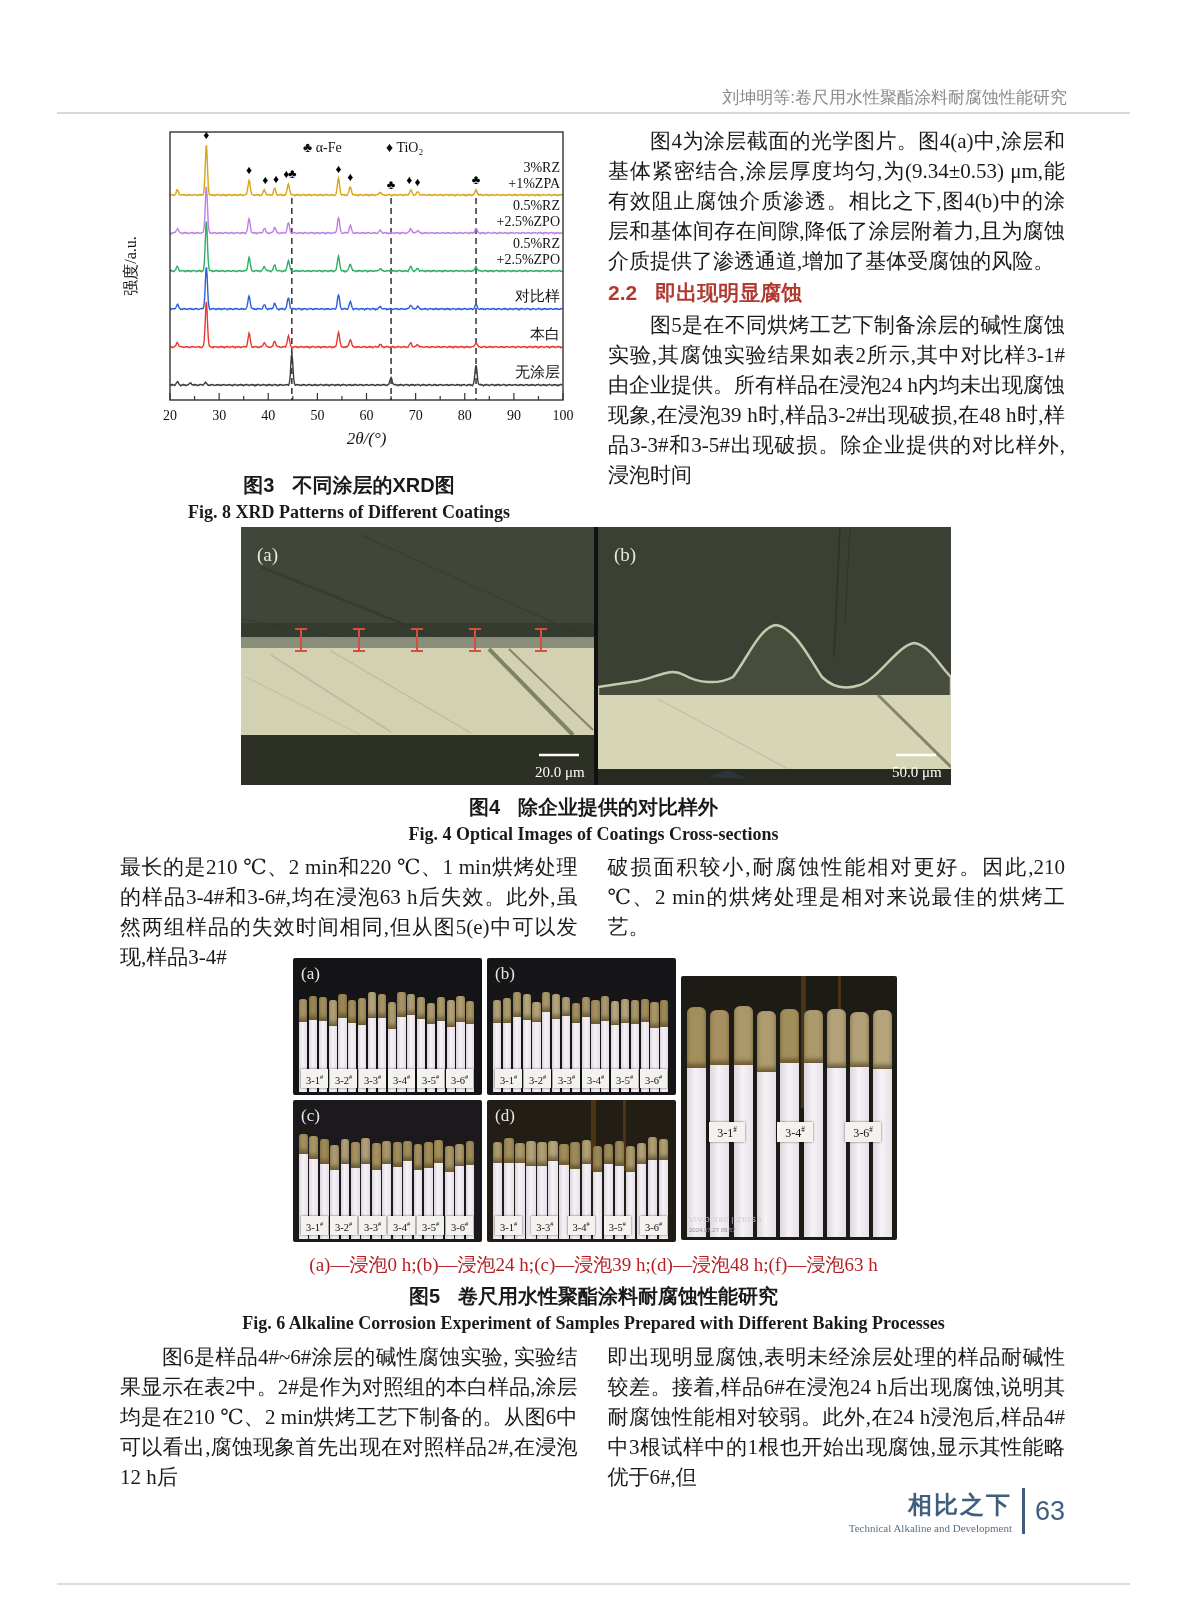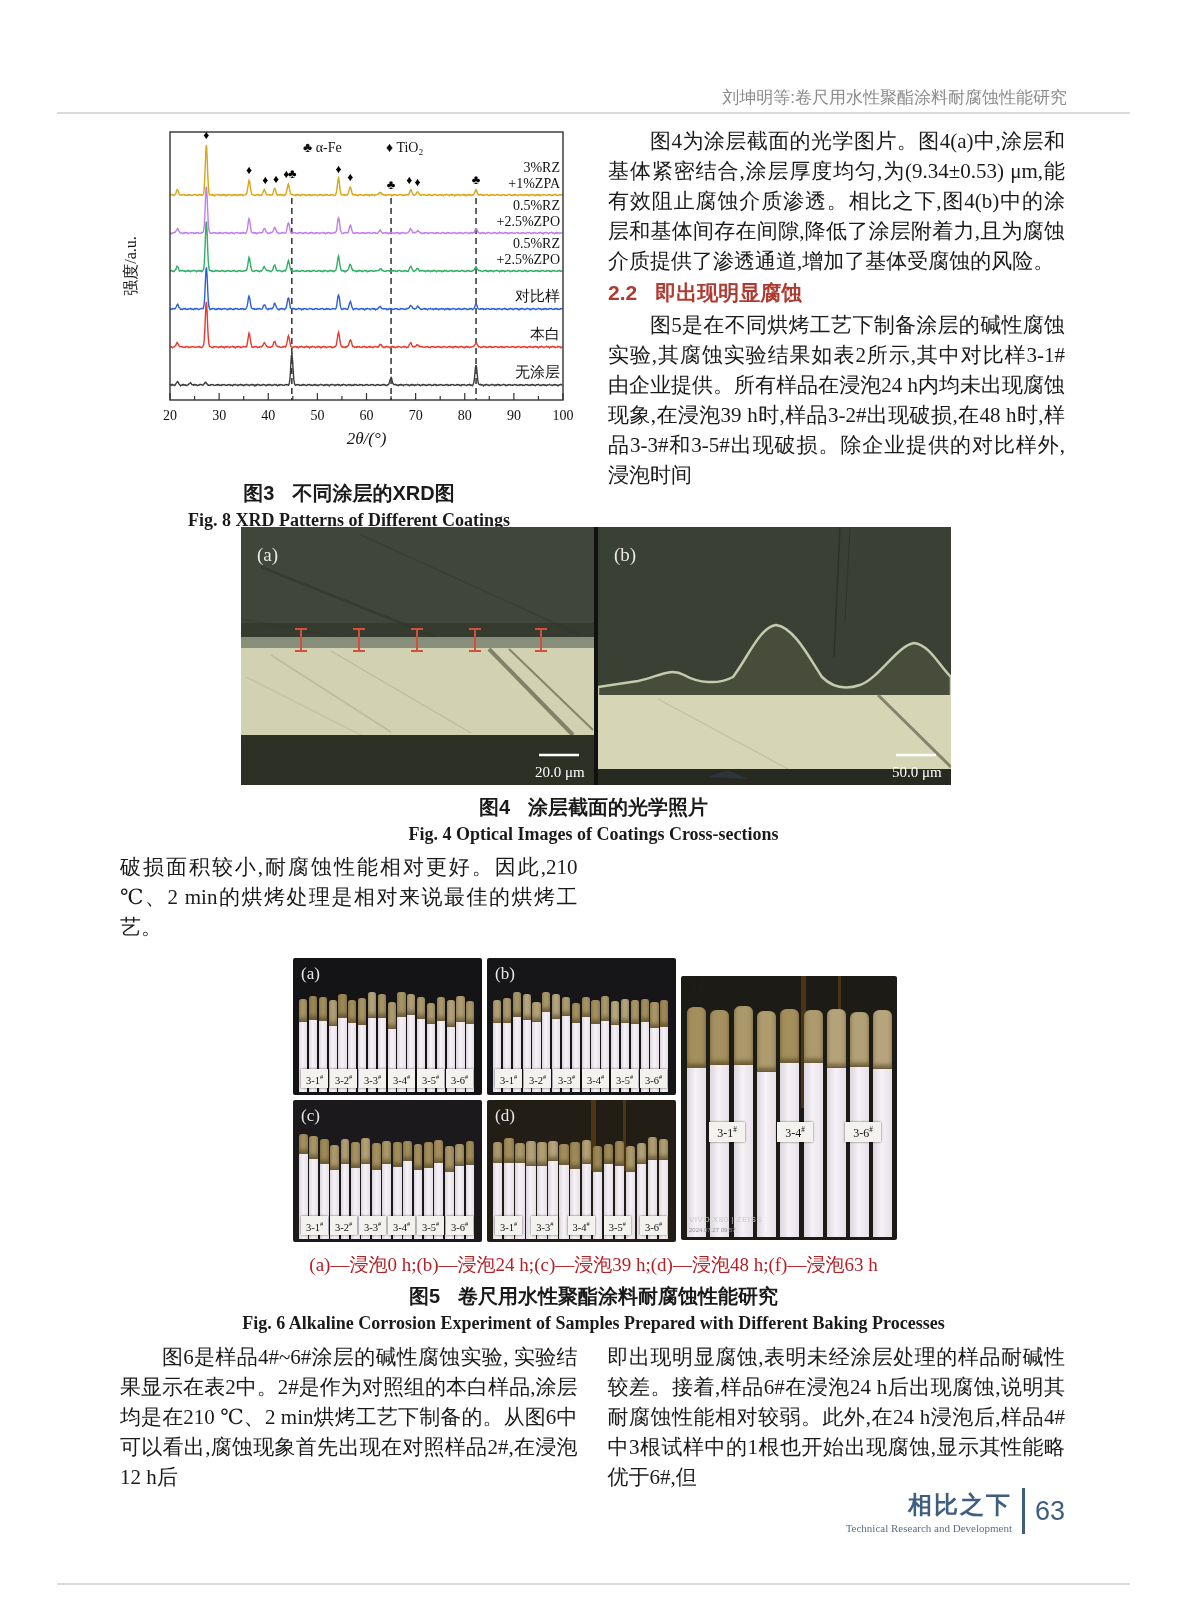--- a/index.html
+++ b/index.html
@@ -130,21 +130,21 @@
           <text x="440" y="46" text-anchor="end" font-size="14" font-family="Liberation Serif,serif" fill="#111">3%RZ</text>
           <text x="440" y="62" text-anchor="end" font-size="14" font-family="Liberation Serif,serif" fill="#111">+1%ZPA</text>
           <text x="440" y="84" text-anchor="end" font-size="14" font-family="Liberation Serif,serif" fill="#111">0.5%RZ</text>
           <text x="440" y="100" text-anchor="end" font-size="14" font-family="Liberation Serif,serif" fill="#111">+2.5%ZPO</text>
           <text x="440" y="122" text-anchor="end" font-size="14" font-family="Liberation Serif,serif" fill="#111">0.5%RZ</text>
           <text x="440" y="138" text-anchor="end" font-size="14" font-family="Liberation Serif,serif" fill="#111">+2.5%ZPO</text>
           <text x="440" y="175" text-anchor="end" font-size="15" font-family="Liberation Serif,serif" fill="#111">对比样</text>
           <text x="440" y="213" text-anchor="end" font-size="15" font-family="Liberation Serif,serif" fill="#111">本白</text>
           <text x="440" y="251" text-anchor="end" font-size="15" font-family="Liberation Serif,serif" fill="#111">无涂层</text>
         </svg>
-      <div class="cap-cn" style="margin-top:16px;">
+      <div class="cap-cn" style="margin-top:8px;">
         <span>图3</span><span class="sp"></span><span>不同涂层的XRD图</span>
       </div>
       <div class="cap-en">Fig. 8    XRD Patterns of Different Coatings</div>
     </div>
     <div>
       <div class="body-t ind">图4为涂层截面的光学图片。图4(a)中,涂层和基体紧密结合,涂层厚度均匀,为(9.34±0.53) μm,能有效阻止腐蚀介质渗透。相比之下,图4(b)中的涂层和基体间存在间隙,降低了涂层附着力,且为腐蚀介质提供了渗透通道,增加了基体受腐蚀的风险。</div>
       <div class="sec-h">
         <span class="num">2.2</span><span>即出现明显腐蚀</span>
       </div>
       <div class="body-t ind">图5是在不同烘烤工艺下制备涂层的碱性腐蚀实验,其腐蚀实验结果如表2所示,其中对比样3-1#由企业提供。所有样品在浸泡24 h内均未出现腐蚀现象,在浸泡39 h时,样品3-2#出现破损,在48 h时,样品3-3#和3-5#出现破损。除企业提供的对比样外,浸泡时间</div>
@@ -197,26 +197,27 @@
       <line x1="280" y1="168" x2="353" y2="240" stroke="#70705a" stroke-width="3" opacity="0.8"></line>
       <rect x="0" y="242" width="353" height="16" fill="#262a20"></rect>
       <path d="M110,250 L130,243 L150,252 Z" fill="#2f3a44" opacity="0.7"></path>
       <text x="16" y="34" font-size="19" fill="#e9e9e1">(b)</text>
       <line x1="298" y1="228" x2="338" y2="228" stroke="#ffffff" stroke-width="2.5"></line>
       <text x="294" y="250" font-size="15" fill="#ffffff">50.0 μm</text>
     </svg>
   </div>
   <div class="fig4caps">
     <div class="cap-cn">
-      <span>图4</span><span class="sp"></span><span>涂层截面的光学照片</span>
+      <span>图4</span><span class="sp"></span><span>除企业提供的对比样外</span>
     </div>
     <div class="cap-en">Fig. 4    Optical Images of Coatings Cross-sections</div>
   </div>
 
   <div class="cols midsec">
+    <div class="body-t">最长的是210 ℃、2 min和220 ℃、1 min烘烤处理的样品3-4#和3-6#,均在浸泡63 h后失效。此外,虽然两组样品的失效时间相同,但从图5(e)中可以发现,样品3-4#</div>
     <div class="body-t">破损面积较小,耐腐蚀性能相对更好。因此,210 ℃、2 min的烘烤处理是相对来说最佳的烘烤工艺。</div>
   </div>
 
   <div class="fig5">
     <div class="f5left">
         <div class="f5p" style="background: rgb(20, 20, 22);">
           <div class="tag">(a)</div>
           <div style="position: absolute; left: 6px; top: 41px; width: 8.23333px; height: 93px; display: flex; flex-direction: column; border-radius: 2.74444px 2.74444px 0px 0px; overflow: hidden;">
             <div style="height: 22px; background: rgb(171, 152, 105); border-bottom: 1px solid rgb(109, 92, 54); box-shadow: rgba(60, 45, 15, 0.55) 0px -3px 4px inset;"></div>
             <div style="flex: 1 1 0%; background: linear-gradient(90deg, rgb(220, 214, 222) 0%, rgb(246, 242, 246) 45%, rgb(230, 223, 232) 100%);"></div>
@@ -585,20 +586,20 @@
   </div>
 
   <div class="cols botsec">
     <div class="body-t ind">图6是样品4#~6#涂层的碱性腐蚀实验, 实验结果显示在表2中。2#是作为对照组的本白样品,涂层均是在210 ℃、2 min烘烤工艺下制备的。从图6中可以看出,腐蚀现象首先出现在对照样品2#,在浸泡12 h后</div>
     <div class="body-t">即出现明显腐蚀,表明未经涂层处理的样品耐碱性较差。接着,样品6#在浸泡24 h后出现腐蚀,说明其耐腐蚀性能相对较弱。此外,在24 h浸泡后,样品4#中3根试样中的1根也开始出现腐蚀,显示其性能略优于6#,但</div>
   </div>
 
   <div class="ftr">
     <div class="blk">
       <div class="cn">相比之下</div>
-      <div class="en">Technical Research and Development</div>
+      <div class="en">Technical Alkaline and Development</div>
     </div>
     <div class="bar"></div>
     <div class="num">63</div>
   </div>
   <div class="ftr-rule"></div>
 
 </div>
 
 </body></html>

